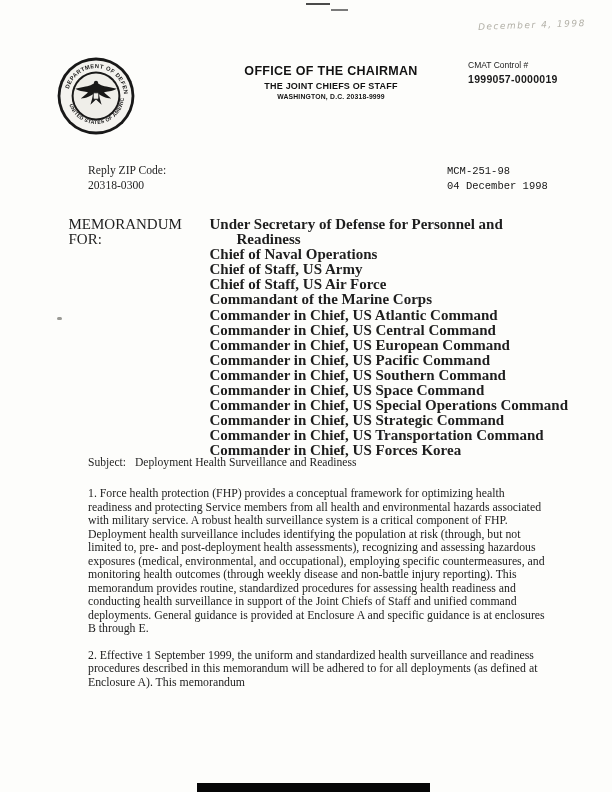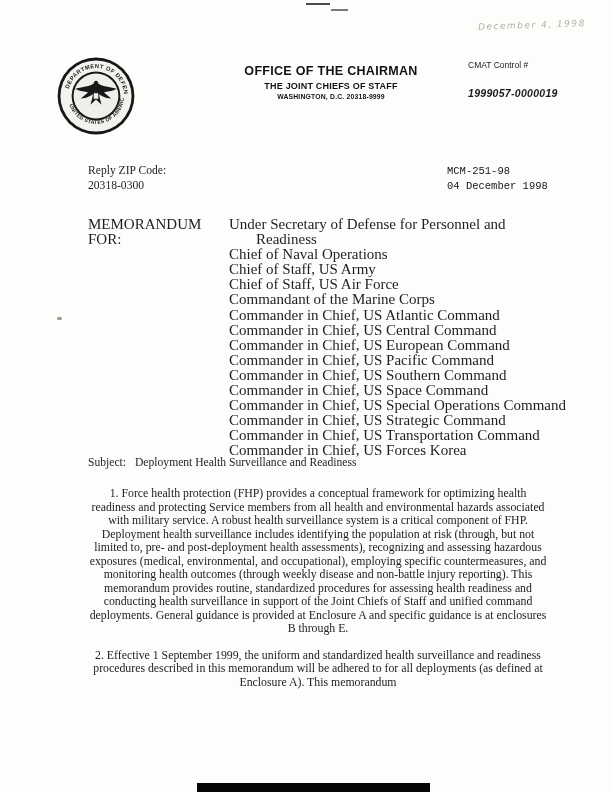--- a/index.html
+++ b/index.html
@@ -44,44 +44,44 @@
   .lh1 { font-size: 12.5px; font-weight: bold; letter-spacing: 0.3px; }
   .lh2 { font-size: 9px;    font-weight: bold; margin-top: 3px; letter-spacing: 0.2px; }
   .lh3 { font-size: 6.8px;  font-weight: bold; margin-top: 2px; letter-spacing: 0.2px; }
 
   .cmat {
     position: absolute; left: 468px; top: 60px; width: 116px;
     font-family: "Liberation Sans", "DejaVu Sans", sans-serif;
     text-align: left; color: #1a1a1a;
   }
   .cmat-label { font-size: 8.5px; }
-  .cmat-number { font-size: 10.5px; font-weight: bold; margin-top: 17px; letter-spacing: 0.3px; font-style: italic; }
+  .cmat-number { font-size: 10.5px; font-weight: bold; margin-top: 3px; letter-spacing: 0.3px; }
 
   
   .reply-zip { position: absolute; left: 88px; top: 164px; font-size: 11.6px; line-height: 14.5px; }
   .memo-id {
     position: absolute; left: 447px; top: 164px;
     font-family: "Liberation Mono", "DejaVu Sans Mono", monospace;
     font-size: 10.5px; line-height: 15px; color: #161616;
   }
 
   
   .memo-for { position: absolute; left: 88px; top: 217px; width: 480px; display: flex; font-size: 15px; line-height: 15.1px; justify-content: flex-end; }
   .memo-for-label { flex: none; width: 141px; }
   .recipients { flex: 1; }
-  .recipient { white-space: nowrap; }
+  .recipient { white-space: nowrap; font-weight: bold; }
   .recipient.indent { padding-left: 27px; }
 
   
   .subject { position: absolute; left: 88px; top: 456px; font-size: 11.6px; }
   .subject-text { margin-left: 9px; }
 
   
   .body-text { position: absolute; left: 88px; top: 487px; width: 460px; font-size: 11.8px; line-height: 13.5px; color: #1c1c1c; }
-  .para { margin-bottom: 13px; text-align: center; }
+  .para { margin-bottom: 13px; }
 </style>
 </head>
 <body>
 
 <div class="page">
 
   <div class="scan-mark-a"></div>
   <div class="scan-mark-b"></div>
   <div class="scan-dot"></div>
   <div class="bottom-bar"></div>

